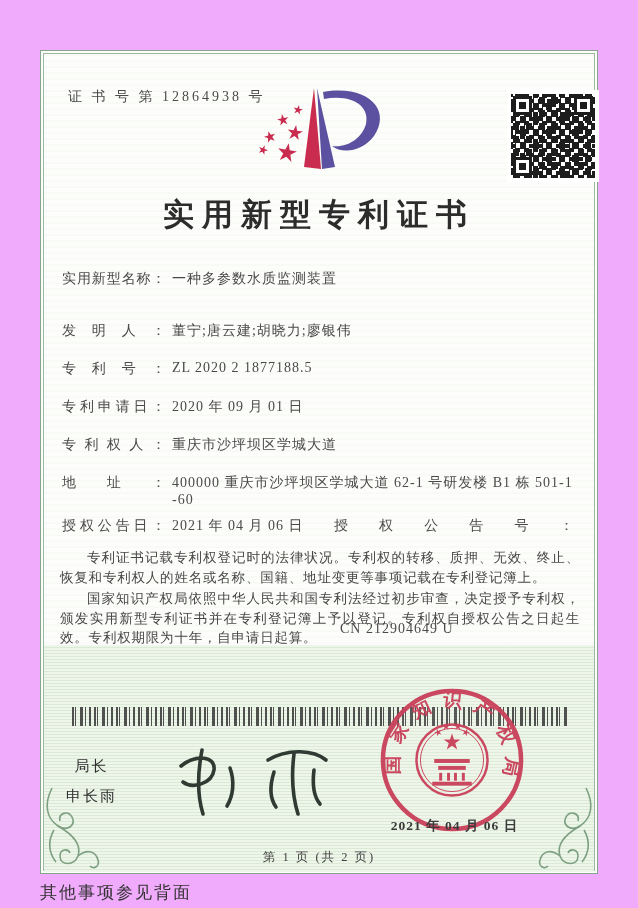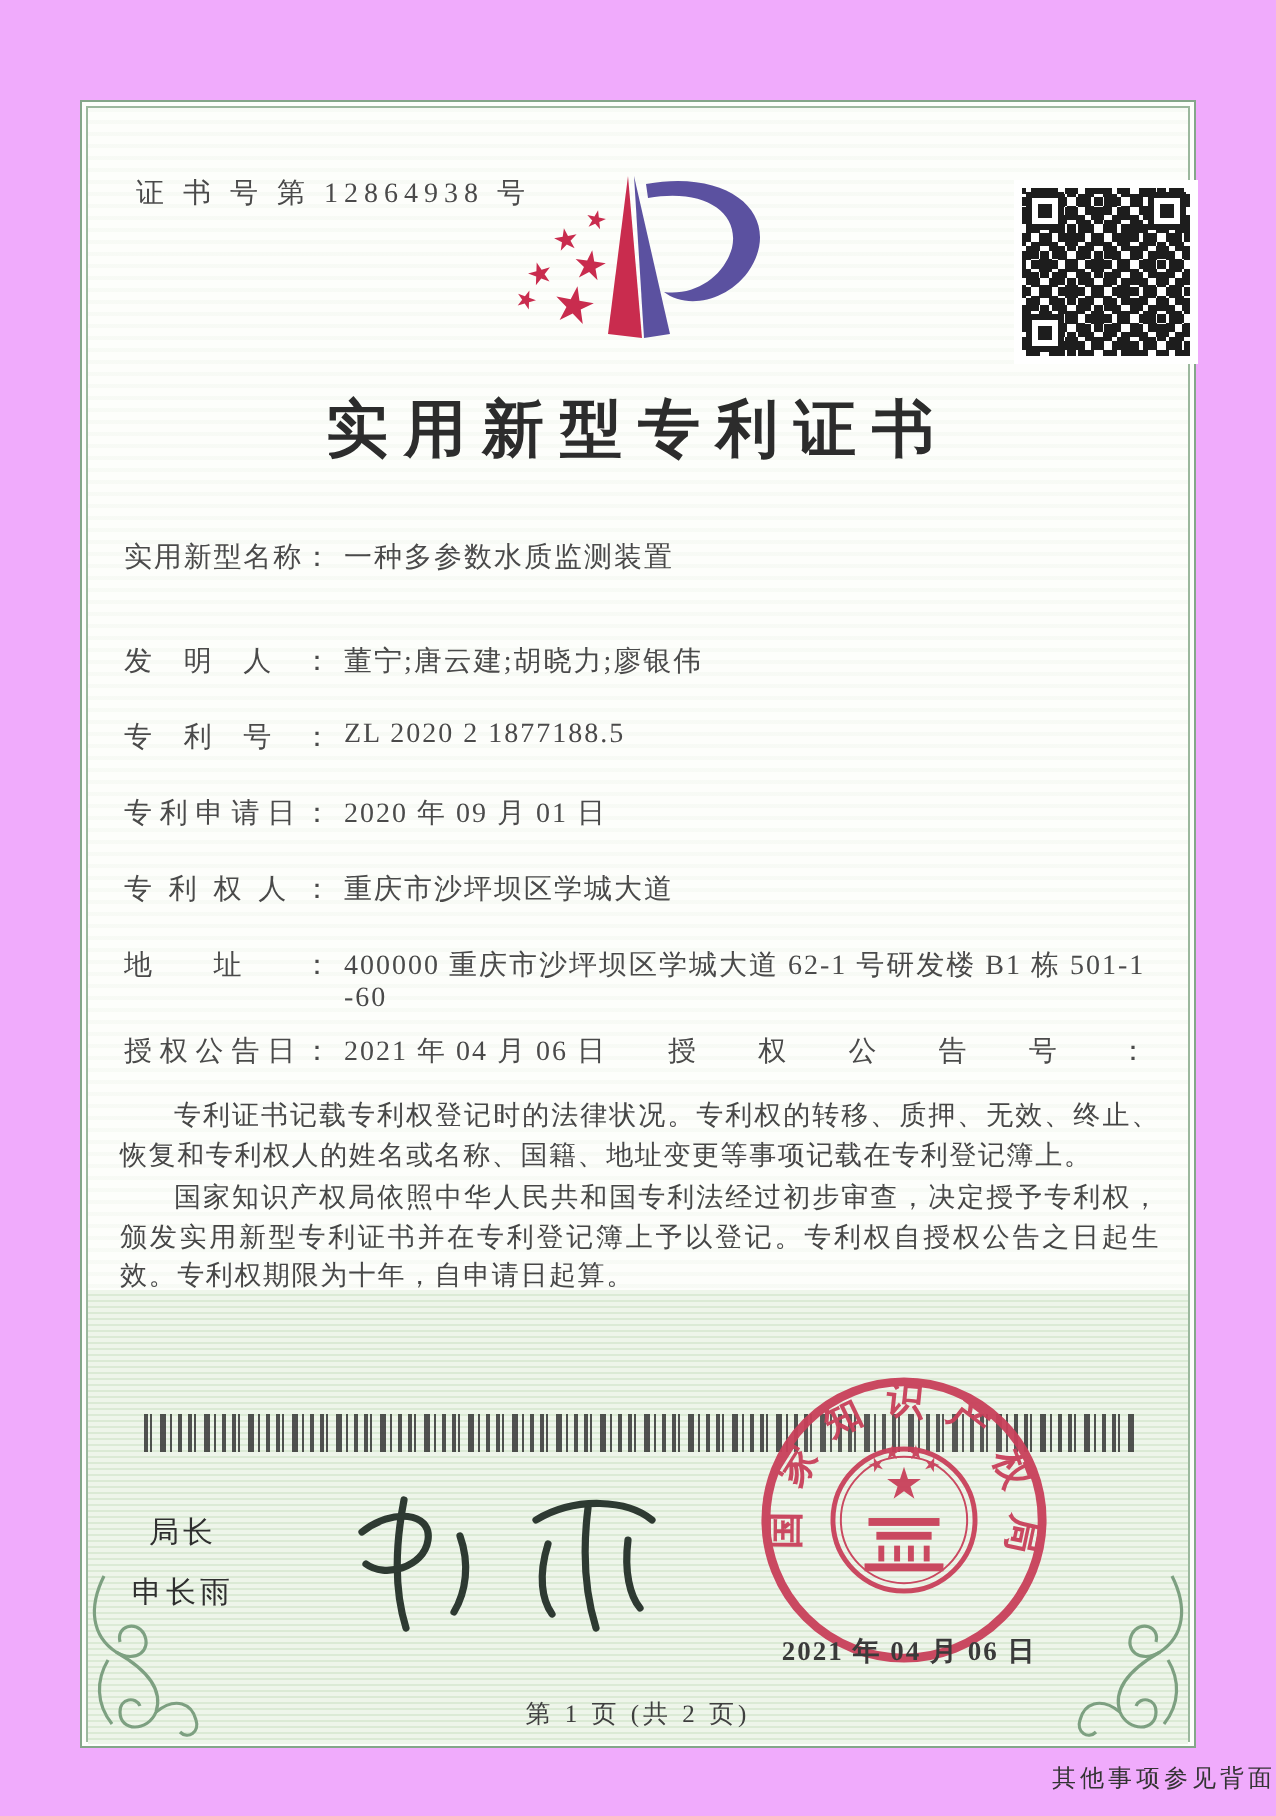--- a/index.html
+++ b/index.html
@@ -78,22 +78,22 @@
     font-size:13.5px; color:#3a3a3a; letter-spacing:1px; font-weight:bold;
   }
   .flourish { position:absolute; bottom:38px; }
   .fl-right { right:42px; }
   .fl-left { left:42px; transform:scaleX(-1); }
   .footer-page {
     position:absolute; left:0; right:0; top:849px; text-align:center;
     font-size:12.5px; color:#3f3f3f; letter-spacing:2px;
   }
   .back-note {
-    position:absolute; left:0; right:0; top:881px; text-align:right;
-    font-size:12px; color:#333; letter-spacing:2px;
+    position:absolute; left:0; right:0; top:881px; text-align:left;
+    font-size:17px; color:#333; letter-spacing:2px;padding-left:40px;
   }
 </style>
 </head>
 <body>
 
 <svg width="0" height="0" style="position:absolute">
   <defs>
     <path id="star" d="M0,-1 L0.224,-0.309 L0.951,-0.309 L0.363,0.118 L0.588,0.809 L0,0.382 L-0.588,0.809 L-0.363,0.118 L-0.951,-0.309 L-0.224,-0.309 Z"></path>
   </defs>
 </svg>
@@ -154,20 +154,21 @@
   <div class="frow r6">
     <span class="flabel">地址：</span>
     <span class="fvalue">400000 重庆市沙坪坝区学城大道 62-1 号研发楼 B1 栋 501-1
 -60</span>
   </div>
   <div class="frow r7" style="position:absolute;">
     <span class="flabel">授权公告日：</span>
     <span class="fvalue">2021 年 04 月 06 日</span>
     <span class="g2wrap">
       <span class="flabel">授权公告号：</span>
+      <span class="fvalue">CN 212904649 U</span>
     </span>
   </div>
 
   <div class="paras">
     <p>专利证书记载专利权登记时的法律状况。专利权的转移、质押、无效、终止、恢复和专利权人的姓名或名称、国籍、地址变更等事项记载在专利登记簿上。</p>
     <p>国家知识产权局依照中华人民共和国专利法经过初步审查，决定授予专利权，颁发实用新型专利证书并在专利登记簿上予以登记。专利权自授权公告之日起生效。专利权期限为十年，自申请日起算。</p>
   </div>
 
   <div class="barcode"></div>
 

